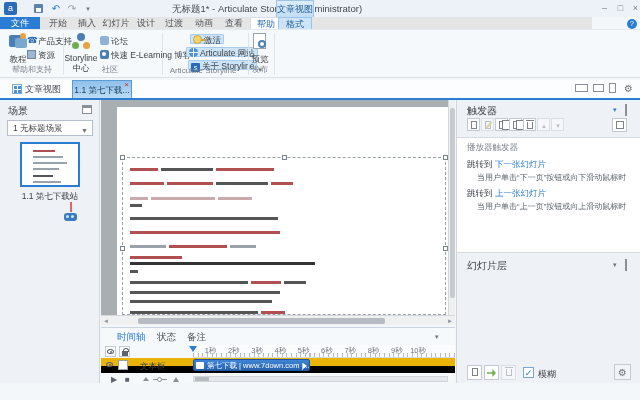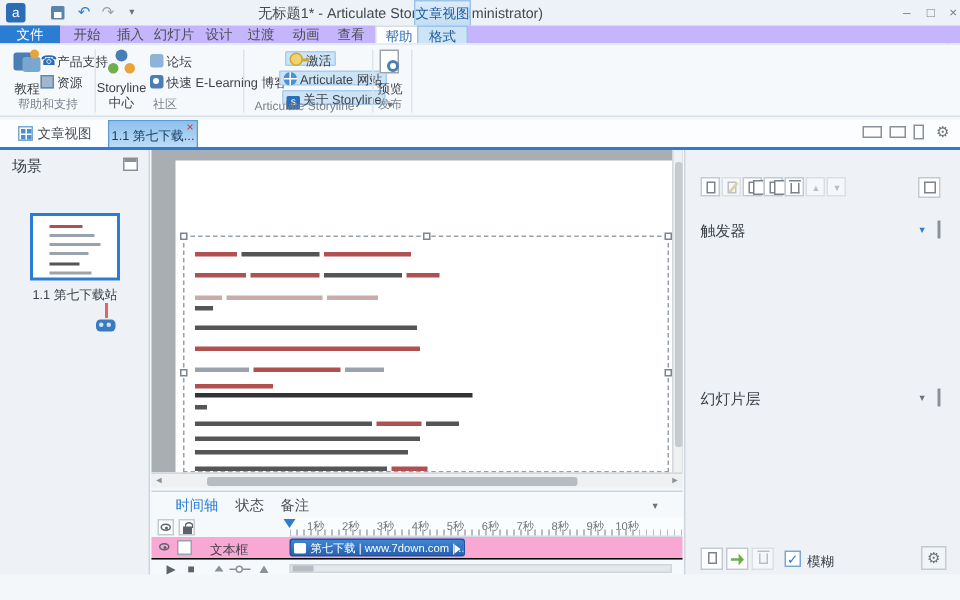--- a/index.html
+++ b/index.html
@@ -13,21 +13,21 @@
   .appicon { left:4px; top:2px; width:13px; height:13px; background:#2b6cb8; border-radius:2px; color:#fff; font-size:9px; text-align:center; line-height:13px; }
   .qat { top:3px; width:12px; height:11px; text-align:center; line-height:11px; font-size:10px; }
   .floppy { left:34px; top:4px; width:9px; height:9px; background:#5b83ad; border-radius:1px; }
   .floppy:before { content:""; position:absolute; left:2px; top:4px; width:5px; height:4px; background:#fff; }
   #win-title { left:172px; top:3px; font-size:9.5px; color:#44494f; white-space:nowrap; }
   .ctx-group { left:276px; top:0; width:38px; height:17px; background:linear-gradient(#dcecfa,#c3ddf4); border:1px solid #9cc3e8; border-bottom:none; color:#1f5c99; text-align:center; line-height:17px; font-size:9px; }
   .winbtn { top:2px; width:13px; height:12px; color:#7c8288; text-align:center; line-height:12px; font-size:9px; }
   #help-bubble { left:627px; top:19px; width:10px; height:10px; border-radius:50%; background:#2b7cd3; color:#fff; font-size:7px; text-align:center; line-height:10px; }
 
   
-  #ribbontabs { left:0; top:17px; width:640px; height:12px; background:#c4b5fd; }
+  #ribbontabs { left:0; top:17px; width:592px; height:12px; background:#e5e5e5; }
   .rtab { position:absolute; top:0; height:12px; line-height:12px; font-size:9px; color:#4a4f55; text-align:center; }
   .rtab-file { background:#2b7cd3; color:#fff; }
   .rtab-active { background:#fff; border:1px solid #d6dde5; border-bottom:none; color:#2b6cb8; }
   .rtab-format { background:#cde4f7; border:1px solid #9cc3e8; border-bottom:none; color:#1f5c99; }
 
   
   #ribbon { left:0; top:29px; width:640px; height:49px; background:#f6f9fc; border-bottom:1px solid #d9e0e8; border-top:1px solid #e4eaf1; }
   .rsep { position:absolute; top:3px; width:1px; height:42px; background:#dde4ec; }
   .rgroup-label { position:absolute; bottom:2px; font-size:8px; color:#7a828c; text-align:center; }
   .bigbtn { position:absolute; top:2px; width:30px; text-align:center; color:#3c4147; font-size:8.5px; }
@@ -105,21 +105,21 @@
   .eyeglyph { position:absolute; left:1px; top:2px; width:7px; height:5px; border:1px solid #5c636b; border-radius:50%; }
   .eyeglyph:after { content:""; position:absolute; left:2px; top:1px; width:2px; height:2px; background:#5c636b; border-radius:50%; }
   .lockglyph { position:absolute; left:2px; top:4px; width:6px; height:5px; background:#5c636b; }
   .lockglyph:after { content:""; position:absolute; left:1px; top:-3px; width:4px; height:3px; border:1px solid #5c636b; border-bottom:none; border-radius:3px 3px 0 0; }
   #ruler { left:92px; top:17px; width:262px; height:13px; background:#fbfcfd; border-bottom:1px solid #d4dbe2; }
   #rulerticks { position:absolute; left:0; bottom:0; width:262px; height:4px;
      background:repeating-linear-gradient(90deg,#b6bcc3 0,#b6bcc3 1px,transparent 1px,transparent 4.66px); }
   #ticklabels { position:absolute; left:0; top:1px; width:233px; display:flex; }
   #ticklabels span { width:23.3px; text-align:right; font-size:7.5px; color:#6d747c; }
   #playhead { left:88px; top:18px; width:0; height:0; border-left:4px solid transparent; border-right:4px solid transparent; border-top:6px solid #2b7cd3; }
-  #objrow { left:0; top:30px; width:354px; height:15px; background:#f9a8d4; border-bottom:1px solid #000000; }
+  #objrow { left:0; top:30px; width:354px; height:15px; background:#eab308; border-bottom:7px solid #000000; }
   #objrow .cb { position:absolute; left:17px; top:2px; width:10px; height:10px; background:#fff; border:1px solid #9aa3ad; }
   #objbar { position:absolute; left:92px; top:1px; width:117px; height:12px; background:linear-gradient(#3f85d6,#2663b0); border:1px solid #1d54a0; border-radius:2px; color:#fff; font-size:7.5px; line-height:11px; padding-left:13px; white-space:nowrap; overflow:hidden; }
   #objbar .oicon { position:absolute; left:2px; top:2px; width:8px; height:7px; background:#fff; border-radius:1px; }
   #objbar .oplay { position:absolute; right:2px; top:3px; width:0; height:0; border-top:3px solid transparent; border-bottom:3px solid transparent; border-left:4px solid #fff; }
   .tl-ctl { position:absolute; top:47px; color:#5c636b; font-size:8px; }
   #tl-scroll { left:92px; top:48px; width:255px; height:6px; background:#e4e8ec; border:1px solid #d0d5da; }
   #tl-scroll .thumb { position:absolute; left:1px; top:0px; width:14px; height:4px; background:#b7bcc2; }
   .zoomtri { position:absolute; top:49px; width:0; height:0; border-left:3px solid transparent; border-right:3px solid transparent; border-bottom:5px solid #8a9097; }
   .zoomline { position:absolute; top:51px; width:14px; height:1px; background:#8a9097; }
   .zoomknob { position:absolute; top:49px; width:5px; height:5px; border:1px solid #8a9097; border-radius:50%; background:#fff; }
@@ -251,20 +251,21 @@
     <div class="devico" style="left:593px;width:11px;height:8px;"></div>
     <div class="devico" style="left:609px;top:3px;width:7px;height:10px;"></div>
 
     <div class="abs" id="gearicon">⚙</div>
   </div>
   <div class="abs" id="viewbar-line"></div>
 
   <div class="abs" id="scenes">
     <div class="abs ptitle" style="left:8px;top:4px;">场景</div>
     <div class="abs collapseico" style="left:82px;top:5px;"></div>
+    <div class="abs" id="scene-select"><span>1 无标题场景</span><span class="car">▼</span></div>
     <div class="abs" id="thumb">
         <div style="position: absolute; left: 11px; top: 6px; width: 22px; height: 2px; background: rgb(176, 80, 80);"></div>
         <div style="position: absolute; left: 11px; top: 12px; width: 30px; height: 2px; background: rgb(154, 163, 171);"></div>
         <div style="position: absolute; left: 11px; top: 18px; width: 34px; height: 2px; background: rgb(154, 163, 171);"></div>
         <div style="position: absolute; left: 11px; top: 24px; width: 26px; height: 2px; background: rgb(154, 163, 171);"></div>
         <div style="position: absolute; left: 11px; top: 31px; width: 20px; height: 2px; background: rgb(85, 85, 85);"></div>
         <div style="position: absolute; left: 11px; top: 37px; width: 28px; height: 2px; background: rgb(154, 163, 171);"></div>
       </div>
     <div class="abs" id="thumb-label">1.1 第七下载站</div>
     <div class="abs" id="scene-redtick"></div>
@@ -393,21 +394,21 @@
     <div class="zoomline" style="left:52px;"></div>
     <div class="zoomknob" style="left:56px;"></div>
     <div class="zoomtri" style="left:72px;"></div>
     <div class="abs" id="tl-scroll">
         <div class="thumb"></div>
       </div>
   </div>
 
   <div class="abs" id="rightcol">
 
-    <div class="phead" style="top:0;margin-top:43px;">
+    <div class="phead" style="top:0;">
       <span class="abs ptitle" style="left:10px;top:4px;">触发器</span>
       <span class="pcar" style="left:156px;top:6px;">▾</span>
       <span class="collapseico abs" style="left:168px;top:5px;"></span>
     </div>
     <div id="trig-toolbar">
       <div class="tbtn" style="left:0;">
           <div class="pgico"></div>
         </div>
       <div class="tbtn dis" style="left:14px;">
           <div class="pgico"></div>
@@ -424,20 +425,27 @@
         </div>
       <div class="tbtn dis" style="left:70px;">
           <div class="tricky">▲</div>
         </div>
       <div class="tbtn dis" style="left:84px;">
           <div class="tricky">▼</div>
         </div>
       <div class="tbtn" style="left:145px;width:15px;height:14px;">
           <div class="pgico" style="width:8px;height:8px;"></div>
         </div>
+    </div>
+    <div id="trig-body">
+      <div class="trig-sec">播放器触发器</div>
+      <div class="trig-line"><span>跳转到 </span><span class="lnk">下一张幻灯片</span></div>
+      <div class="trig-desc">当用户单击“下一页”按钮或向下滑动鼠标时</div>
+      <div class="trig-line"><span>跳转到 </span><span class="lnk">上一张幻灯片</span></div>
+      <div class="trig-desc">当用户单击“上一页”按钮或向上滑动鼠标时</div>
     </div>
 
     <div class="phead" style="top:156px;">
       <span class="abs ptitle" style="left:10px;top:3px;">幻灯片层</span>
       <span class="pcar" style="left:156px;top:5px;color:#6d747c;">▾</span>
       <span class="collapseico abs" style="left:168px;top:4px;"></span>
     </div>
     <div id="layers-toolbar">
       <div class="lbtn" style="left:10px;">
           <div class="pgico" style="left:4px;"></div>

